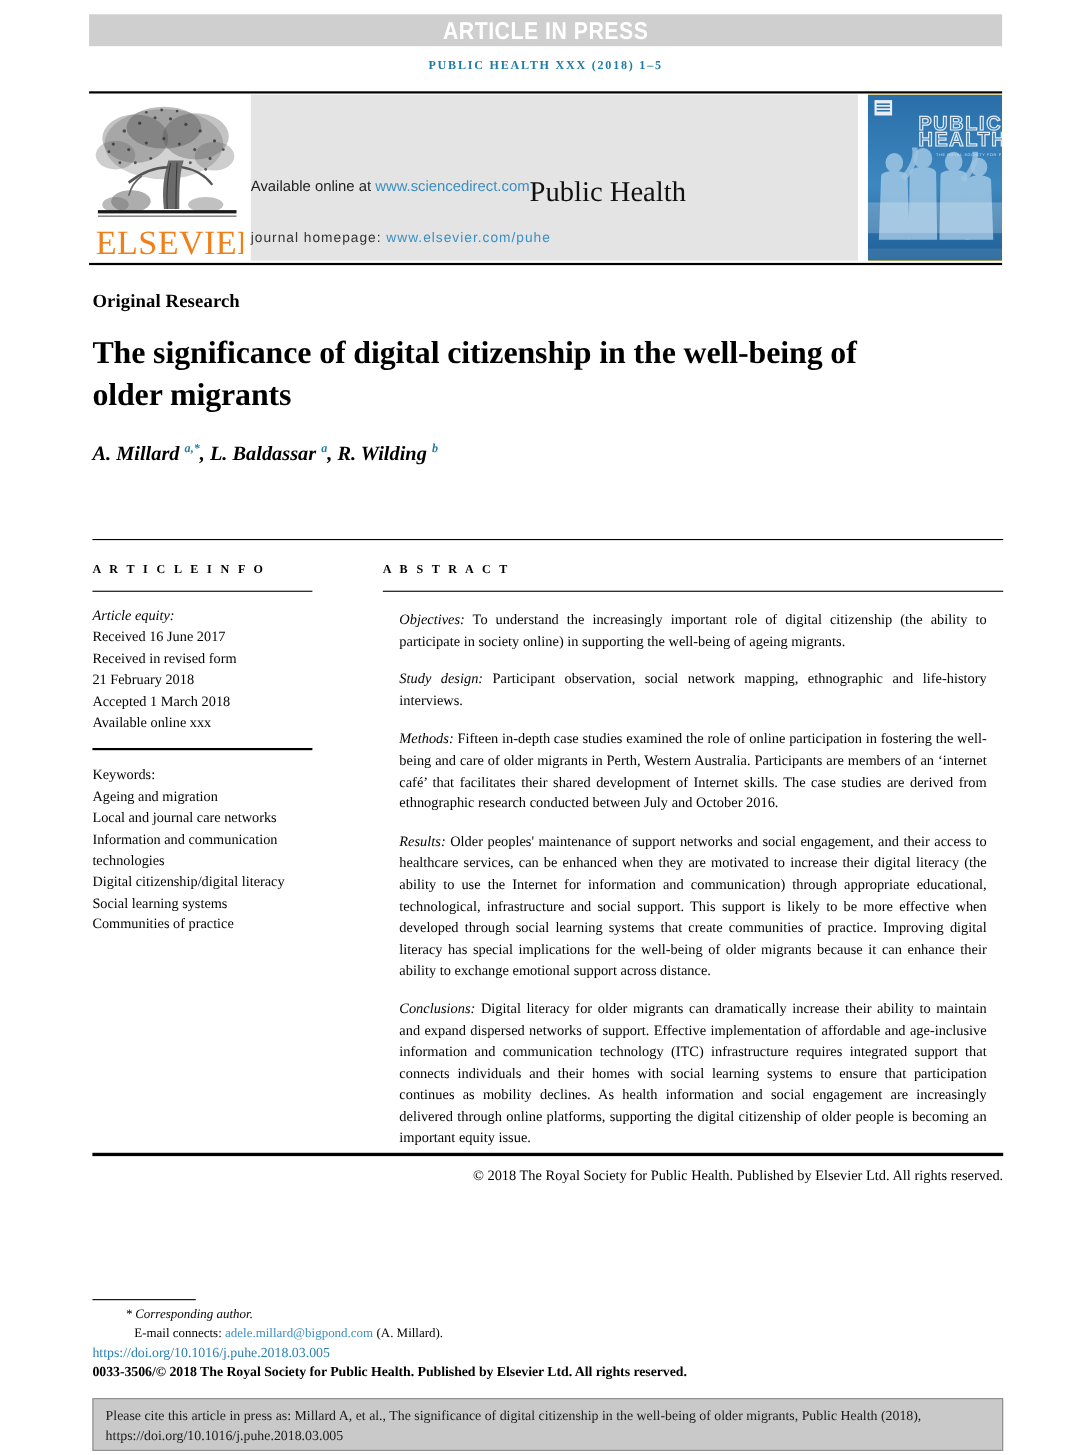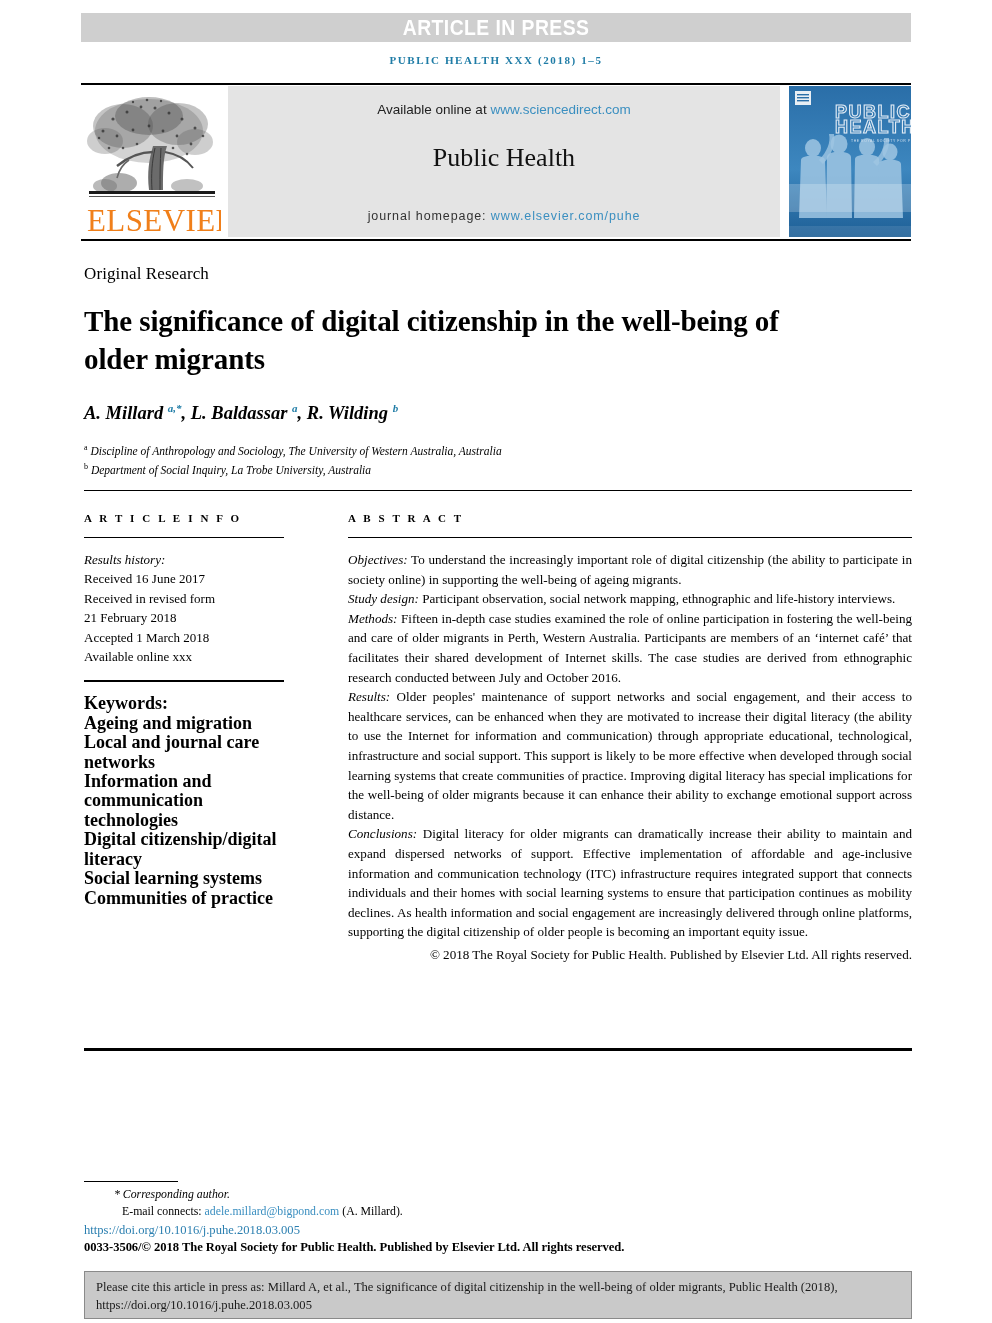--- a/index.html
+++ b/index.html
@@ -78,21 +78,21 @@
   .elsevier-logo svg { display: block; }
 
   .hdr-center {
     position: absolute;
     left: 228px;
     top: 86px;
     width: 552px;
     height: 151px;
     background: #e4e4e4;
     display: flex;
-    flex-direction: column;
+    flex-direction: row;
     align-items: center;
   }
   .avail-online {
     margin-top: 16px;
     font-family: "Liberation Sans", sans-serif;
     font-size: 13.5px;
     color: #222;
     white-space: nowrap;
   }
   .avail-online a, .link { color: #3b8fc0; text-decoration: none; }
@@ -122,21 +122,21 @@
     background: #eab308;
   }
   .cover-thumb svg { display: block; }
 
   
   .art-type {
     position: absolute;
     left: 84px;
     top: 264px;
     font-size: 17px;
-    font-weight: normal;
+    font-weight: bold;
     letter-spacing: 0.1px;
     text-align: center;
   }
   .art-title {
     position: absolute;
     left: 84px;
     top: 302px;
     width: 700px;
     font-size: 29px;
     font-weight: bold;
@@ -203,32 +203,31 @@
     line-height: 19.4px;
   }
   .info-block .lbl { font-style: italic; }
   .kw-rule {
     height: 2px;
     background: #000;
     margin-top: 14px;
   }
   .kw-block {
     margin-top: 12px;
-    font-size: 18px;
+    font-size: 13px;
     line-height: 19.4px;
-    font-weight: bold;
   }
 
   .abs-body {
     margin-top: 12px;
     font-size: 13.1px;
     line-height: 19.6px;
     text-align: justify;
   }
-  .abs-body p { margin: 0; }
+  .abs-body p { margin: 15px; }
   .abs-body .lbl { font-style: italic; }
   .abs-copy {
     margin-top: 3px;
     text-align: right;
     font-size: 13.1px;
   }
 
   .abs-bottom-rule {
     position: absolute;
     left: 84px;
@@ -419,32 +418,28 @@
 
   <div class="hdr-rule bottom"></div>
 
   <div class="art-type">Original Research</div>
   <div class="art-title">The significance of digital citizenship in the well-being of older migrants</div>
 
   <div class="authors">
     A. Millard <sup>a,*</sup>, L. Baldassar <sup>a</sup>, R. Wilding <sup>b</sup>
   </div>
 
-  <div class="affil">
-    <div><sup>a</sup> <span>Discipline of Anthropology and Sociology, The University of Western Australia, Australia</span></div>
-    <div><sup>b</sup> <span>Department of Social Inquiry, La Trobe University, Australia</span></div>
-  </div>
 
   <div class="mid-rule"></div>
 
   <div class="col-info">
     <div class="sec-head">A R T I C L E  I N F O</div>
     <div class="sec-rule"></div>
     <div class="info-block">
-      <div class="lbl">Results history:</div>
+      <div class="lbl">Article equity:</div>
       <div>Received 16 June 2017</div>
       <div>Received in revised form</div>
       <div>21 February 2018</div>
       <div>Accepted 1 March 2018</div>
       <div>Available online xxx</div>
     </div>
     <div class="kw-rule"></div>
     <div class="kw-block">
       <div>Keywords:</div>
       <div>Ageing and migration</div>

